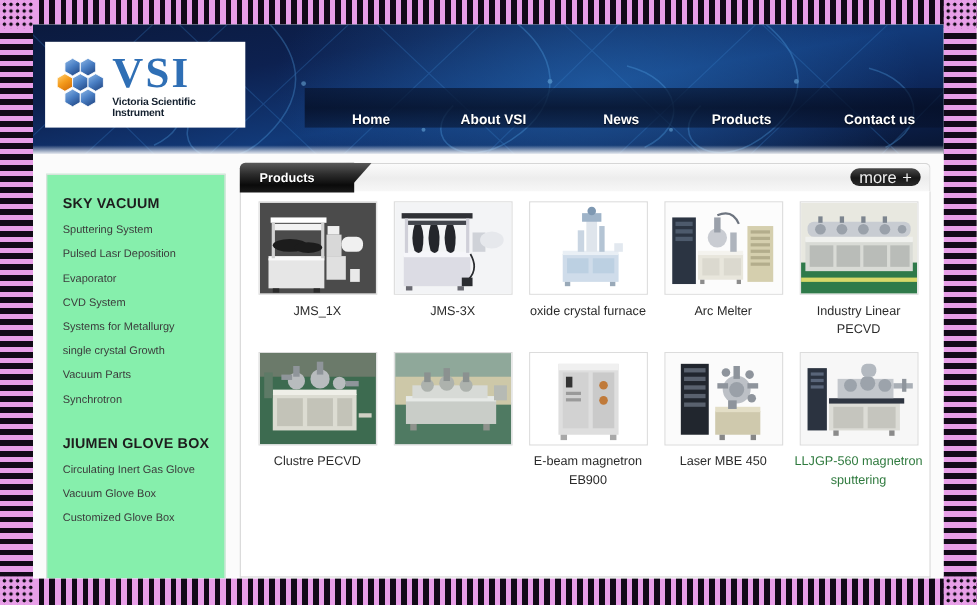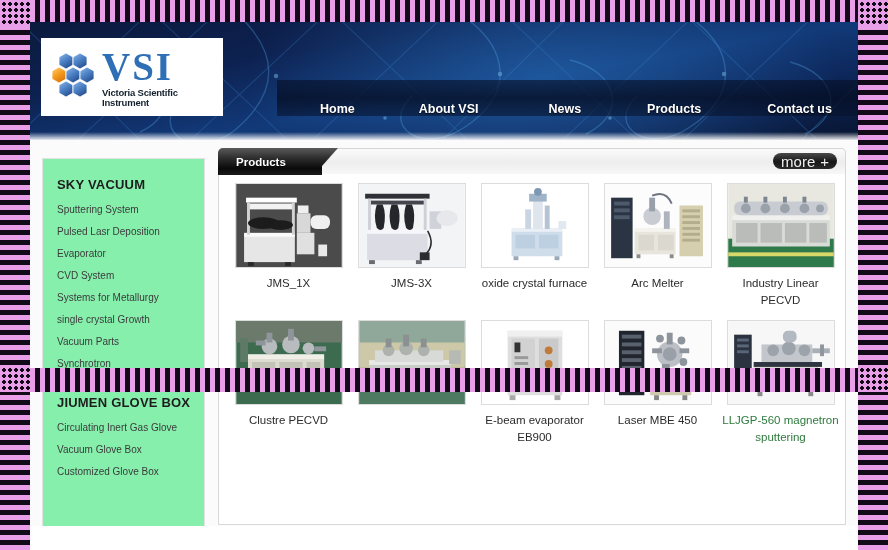--- a/index.html
+++ b/index.html
@@ -10,21 +10,21 @@
     height: 550px;
     overflow: hidden;
     font-family: "Liberation Sans", sans-serif;
     background: #ffffff;
   }
 
   
   #frame {
     position: relative;
     width: 888px;
-    height: 392px;
+    height: 550px;
     background: #ffffff;
     border-radius: 16px;
   }
   .border-strip { position: absolute; z-index: 40; }
   .bs-top {
     left: 0; top: 0; width: 888px; height: 22px;
     background: repeating-linear-gradient(90deg,
       #e89fe8 0px, #e89fe8 5px, #120a18 5px, #120a18 10px);
   }
   .bs-bottom {
@@ -610,21 +610,21 @@
                   <rect x="58" y="18" width="20" height="52" fill="#cacaca"></rect>
                   <circle cx="68" cy="30" r="4" fill="#c07a3a"></circle>
                   <circle cx="68" cy="44" r="4" fill="#c07a3a"></circle>
                   <rect x="33" y="22" width="6" height="10" fill="#343434"></rect>
                   <rect x="33" y="36" width="14" height="3" fill="#9a9a9a"></rect>
                   <rect x="33" y="42" width="14" height="3" fill="#9a9a9a"></rect>
                   <rect x="28" y="76" width="6" height="5" fill="#a8a8a8"></rect>
                   <rect x="74" y="76" width="6" height="5" fill="#a8a8a8"></rect>
                 </svg>
               </div>
-              <span class="prod-label">E-beam evaporator EB900</span>
+              <span class="prod-label">E-beam magnetron EB900</span>
             </div>
 
             <div class="prod-cell">
               <div class="prod-thumb">
                 <svg viewBox="0 0 108 85">
                   <rect width="108" height="85" fill="#fbfbfb"></rect>
                   <rect x="14" y="10" width="26" height="66" fill="#21262e"></rect>
                   <g fill="#59616e">
                     <rect x="17" y="14" width="20" height="4"></rect>
                     <rect x="17" y="22" width="20" height="4"></rect>

